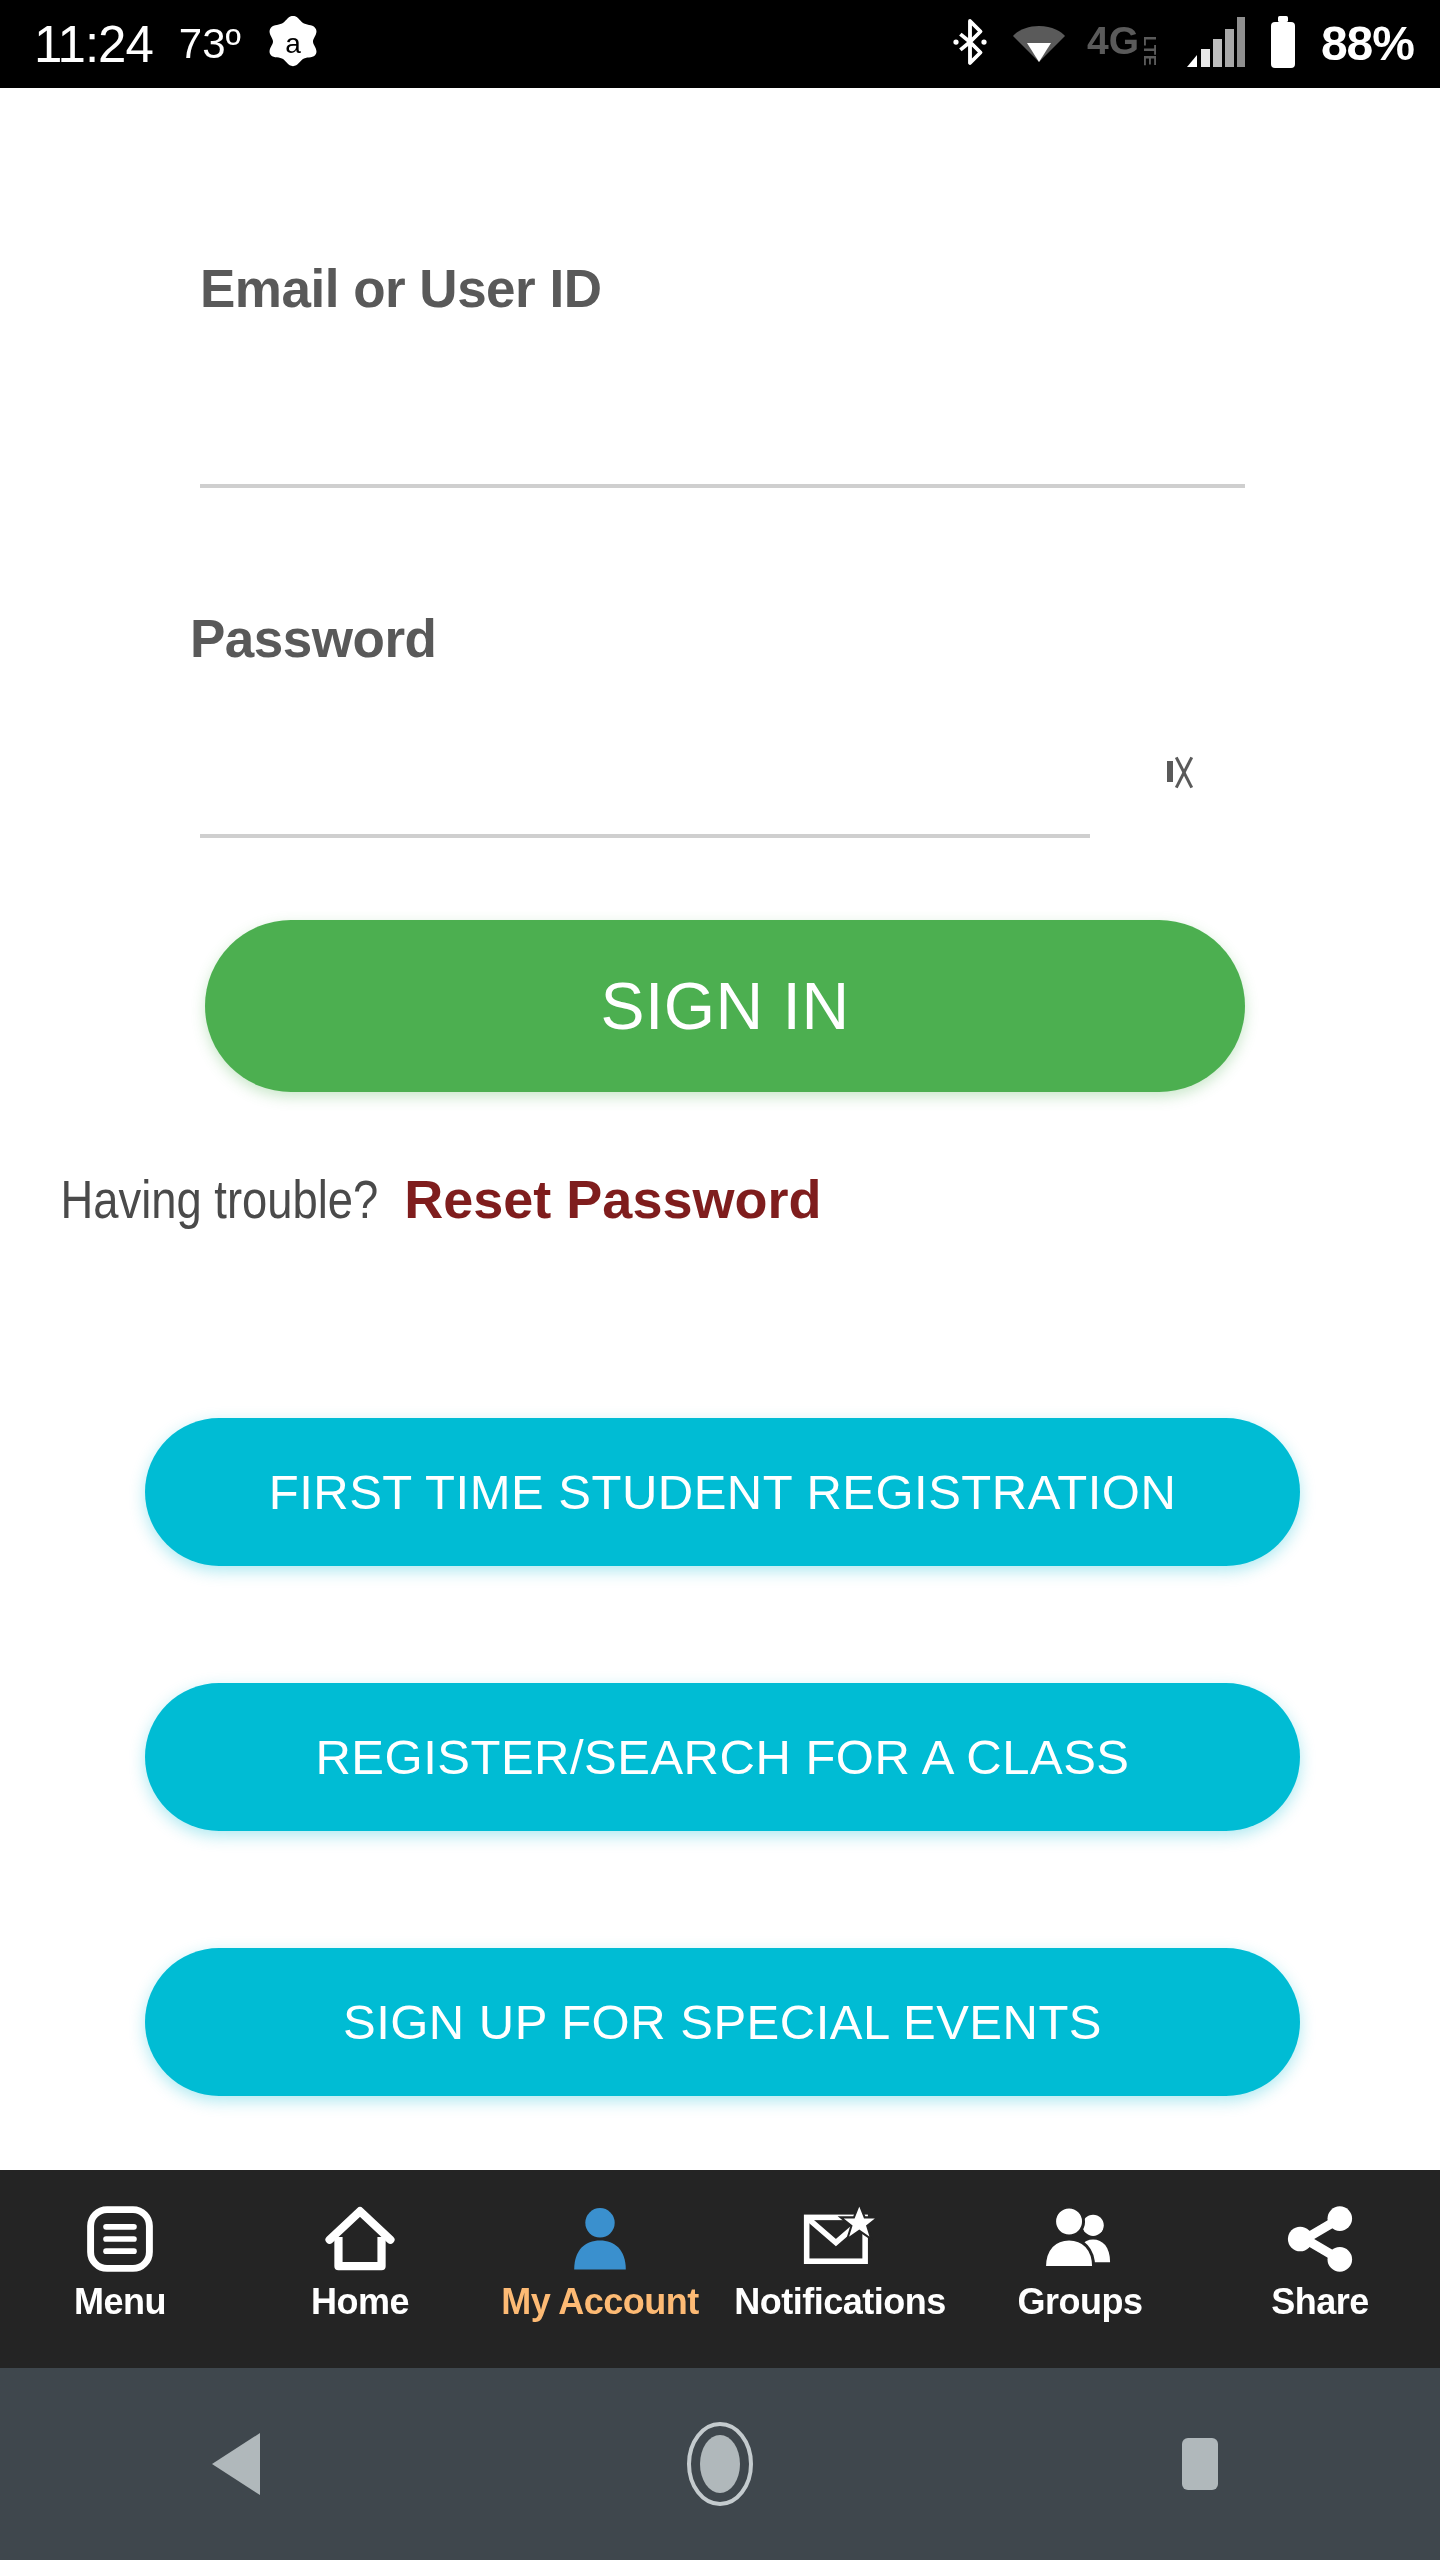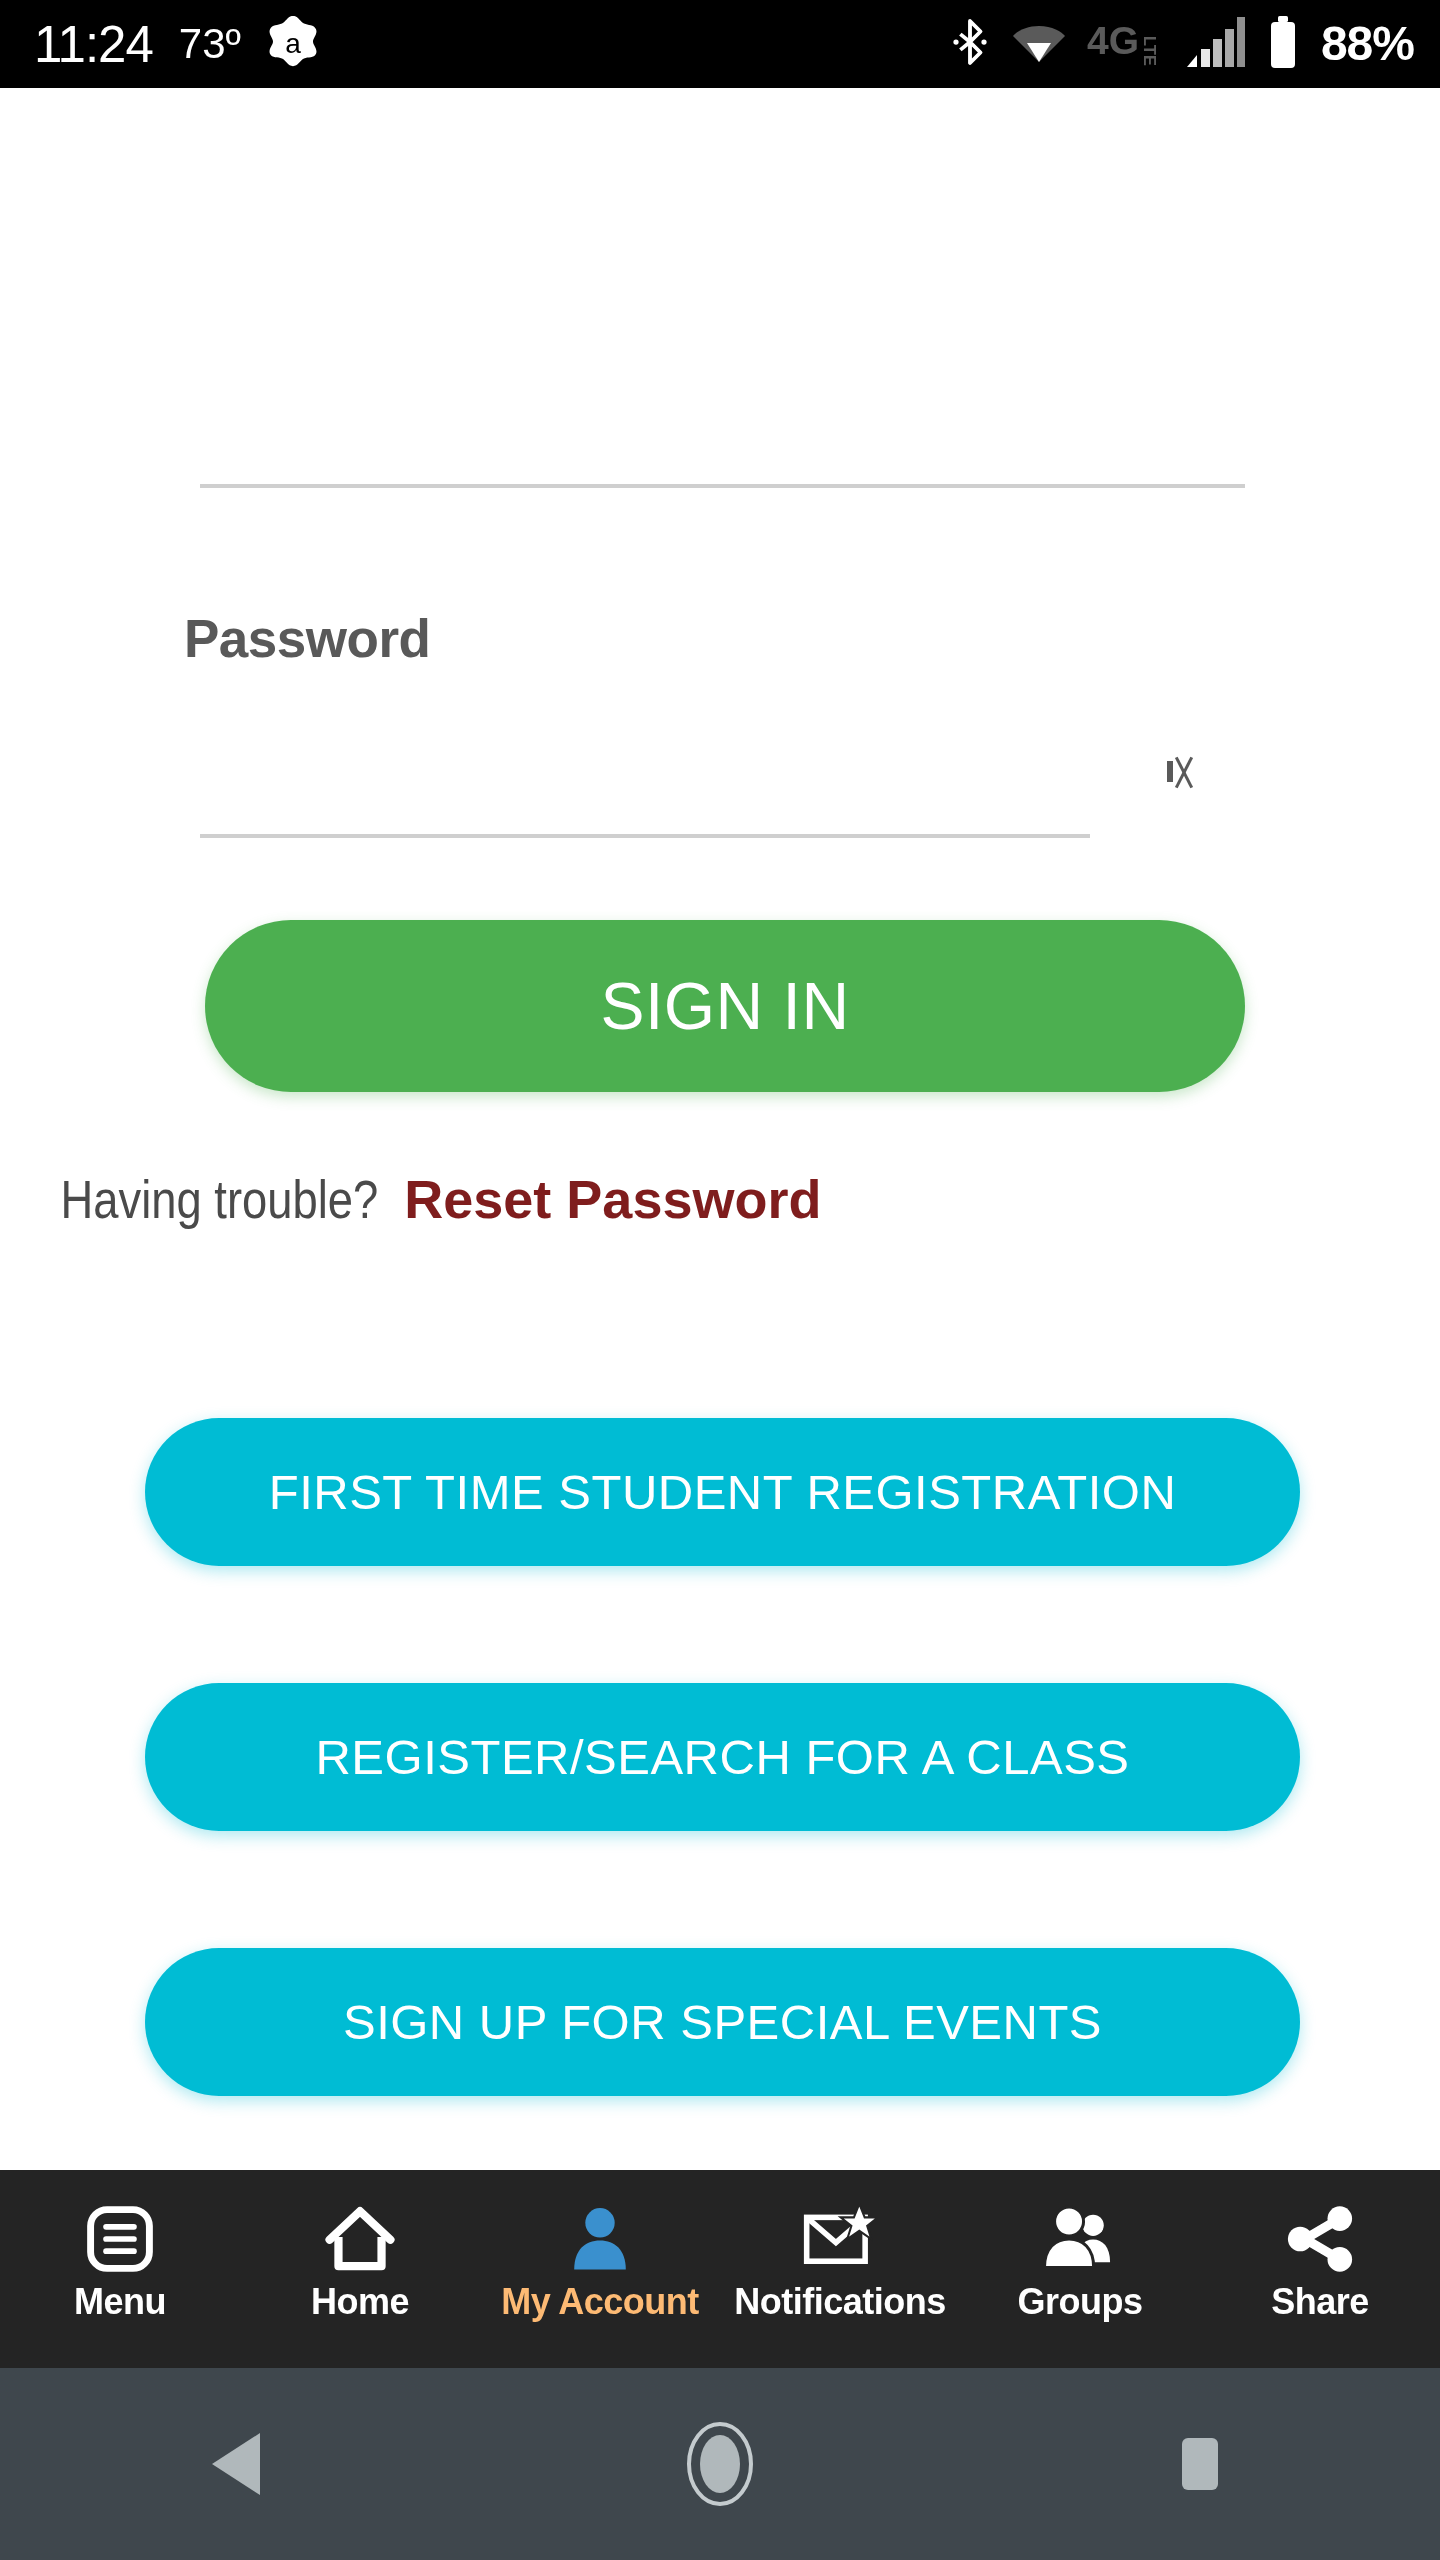--- a/index.html
+++ b/index.html
@@ -22,21 +22,21 @@
   .sb-temp { color:#fff; font-size:42px; font-weight:400; line-height:1; }
   .sb-batt-pct { color:#fff; font-size:48px; font-weight:700; line-height:1; letter-spacing:-1px; }
   .sb-icon { display:block; }
 
   
   .field-label {
     position:absolute; color:#595959;
     font-size:53px; font-weight:700; letter-spacing:-0.5px; white-space:nowrap;
   }
   #email-label { left:200px; top:258px; }
-  #password-label { left:184px; top:608px; }
+  #password-label { left:190px; top:608px; }
 
   .field-input {
     position:absolute; background:transparent; border:none; outline:none;
     font-size:48px; color:#333; font-family:"Liberation Sans", sans-serif;
     padding:0;
   }
   #email-input { left:200px; top:398px; width:1045px; height:84px; }
   #password-input { left:200px; top:748px; width:890px; height:84px; }
 
   .field-underline { position:absolute; height:4px; background:#cfcfcf; }
@@ -180,20 +180,21 @@
         <svg width="32" height="52" viewBox="0 0 16 26">
           <rect x="5.5" y="0" width="5" height="3" rx="0.8" fill="#fff"></rect>
           <rect x="2" y="3" width="12" height="23" rx="2" fill="#fff"></rect>
         </svg>
       </span>
 
       <span class="sb-batt-pct">88%</span>
     </div>
   </div>
 
+  <label class="field-label" id="email-label">Email or User ID</label>
   <input class="field-input" id="email-input" type="text" placeholder="" style="">
   <div class="field-underline" id="email-underline"></div>
 
   <label class="field-label" id="password-label">Password</label>
   <input class="field-input" id="password-input" type="password" placeholder="" style="">
   <div class="field-underline" id="password-underline"></div>
   <button id="password-toggle">
     <span class="tofu"></span>
   </button>
 

